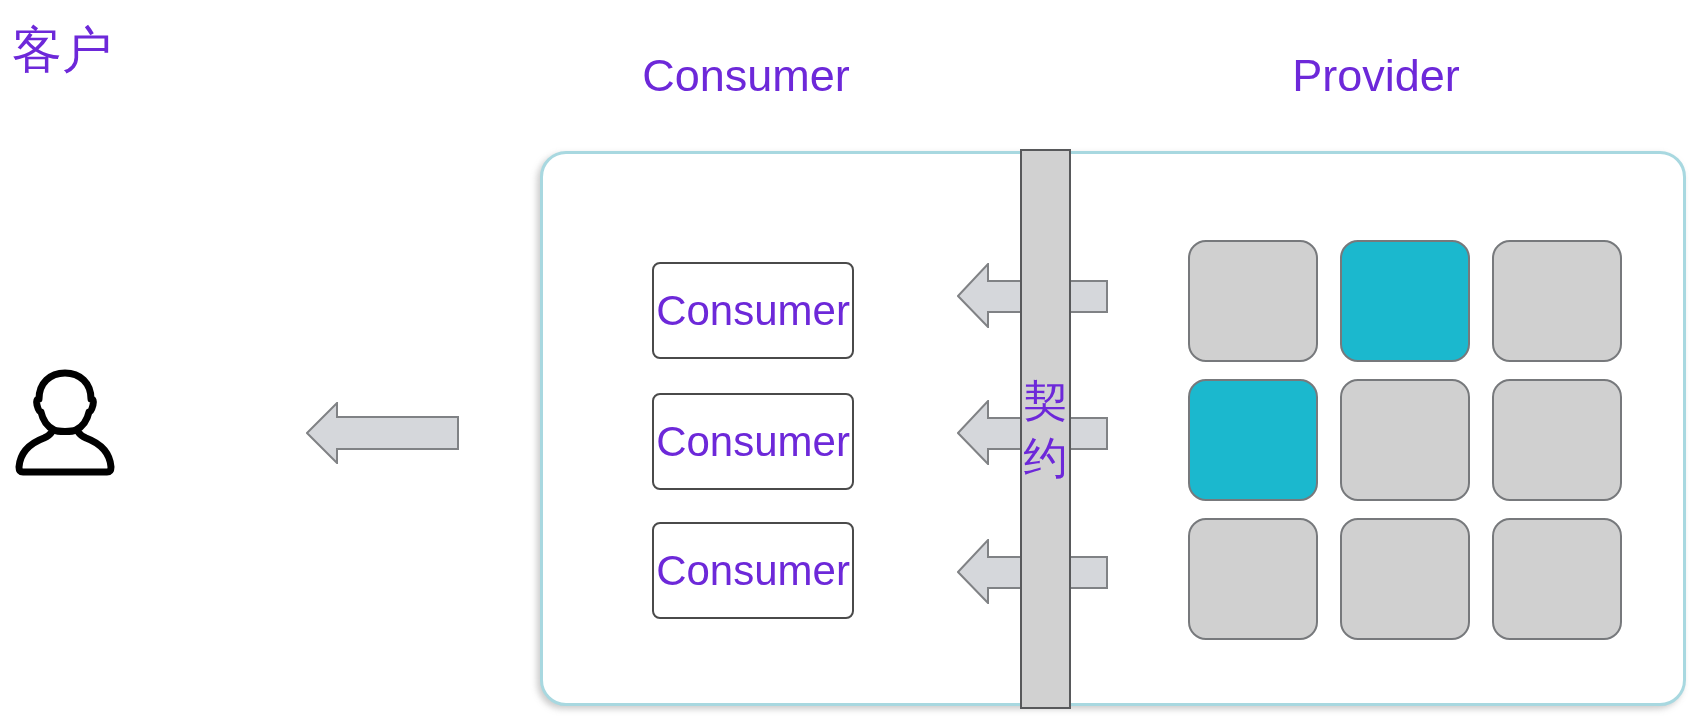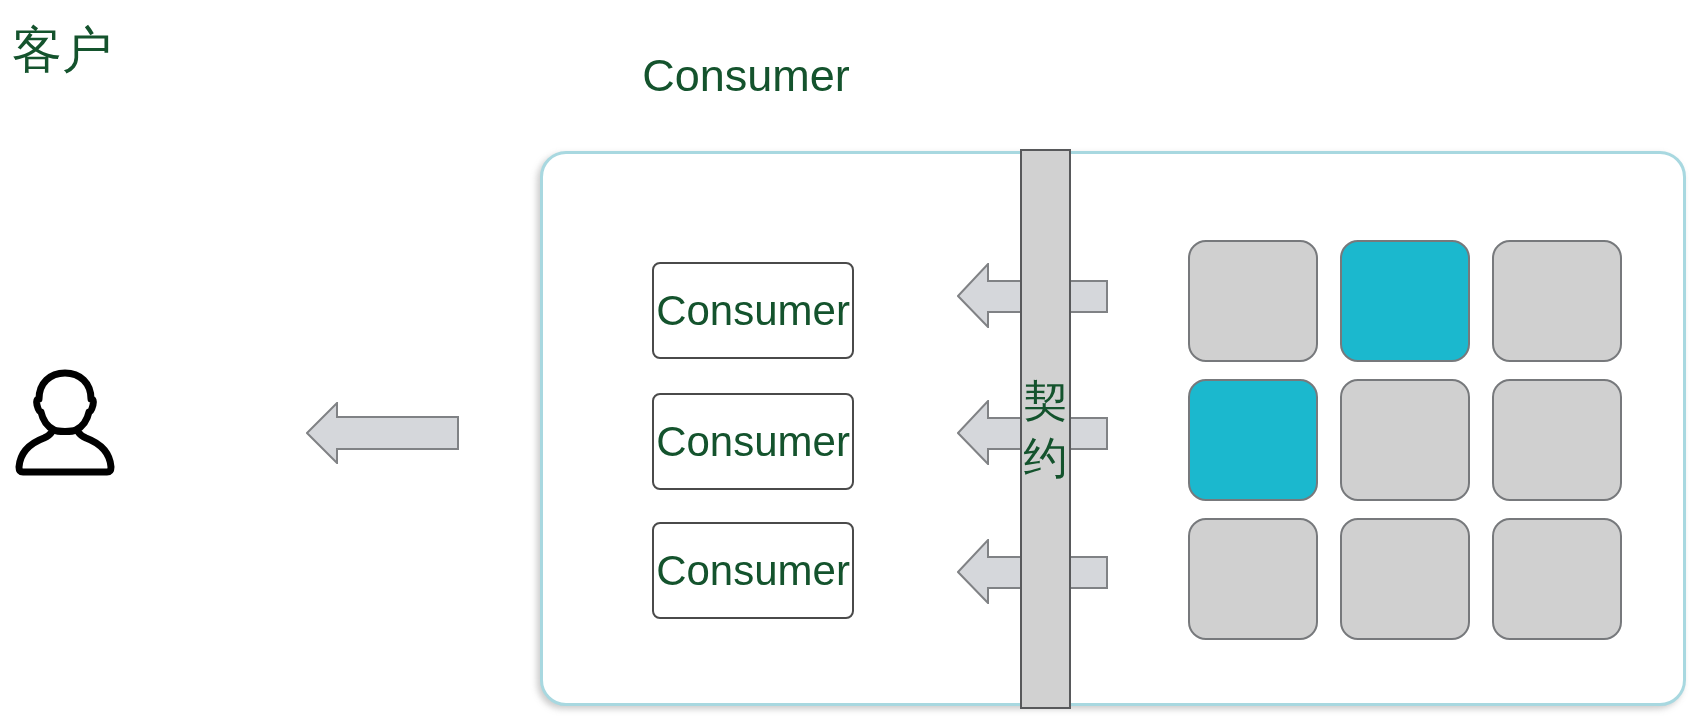--- a/index.html
+++ b/index.html
@@ -1,18 +1,18 @@
 <!DOCTYPE html>
 <html style="--accent-cyan: #1BB8CE; --square-gray: #D0D0D0; --square-border: #77797C; --bar-fill: #D1D1D1; --bar-border: #58595B; --arrow-fill: #D5D7DB; --arrow-border: #808285; --container-border: #A8D8E0;"><head>
 <meta charset="utf-8">
 <style>
   html,body{margin:0;padding:0;background:#ffffff;}
   #canvas{
     position:relative;width:1704px;height:720px;background:#ffffff;overflow:hidden;
-    font-family:"Liberation Sans","DejaVu Sans",sans-serif;color:#14532d;
+    font-family:"Liberation Sans","DejaVu Sans",sans-serif;color:#6d28d9;
   }
   .abs{position:absolute;}
   
   .customer-label{left:12px;top:20px;font-size:50px;line-height:60px;}
   .team-header{top:-8px;width:520px;text-align:center;font-size:45px;line-height:56px;white-space:pre-line;}
   .consumer-header{left:486px;}
   .provider-header{left:1116px;}
   
   .consumer-container{
     left:540px;top:151px;width:1146px;height:555px;box-sizing:border-box;
@@ -58,21 +58,21 @@
 <div id="canvas">
 
   <div class="abs customer-label">客户</div>
 
   <div class="abs team-header consumer-header">
     <span>Consumer</span><br>
     <span>API使用团队</span>
   </div>
 
   <div class="abs team-header provider-header">
-    <br>
+    <span>Provider</span><br>
     <span>API开发团队</span>
   </div>
 
   <svg class="abs person" width="104" height="111" viewBox="0 0 104 111">
     <path d="M 40,56 C 41,63 38,67 31,70 C 15,76 7,86 6,99 C 6,102 7,104 10,104 L 94,104 C 97,104 98,102 98,99 C 97,86 89,76 73,70 C 66,67 63,63 64,56 L 40,56 Z"></path>
     <path d="M 52,5 C 37,5 26,15 26,31 C 24,31 23,33 24,37 C 25,41 26,44 28,44 C 30,53 35,59 41,62 C 45,64 59,64 63,62 C 69,59 74,53 76,44 C 78,44 79,41 80,37 C 81,33 80,31 78,31 C 78,15 67,5 52,5 Z"></path>
   </svg>
 
   <svg class="abs arrow main-arrow" width="153" height="62" viewBox="0 0 153 62">
     <polygon points="1,31 31,1 31,15 152,15 152,47 31,47 31,61"></polygon>

